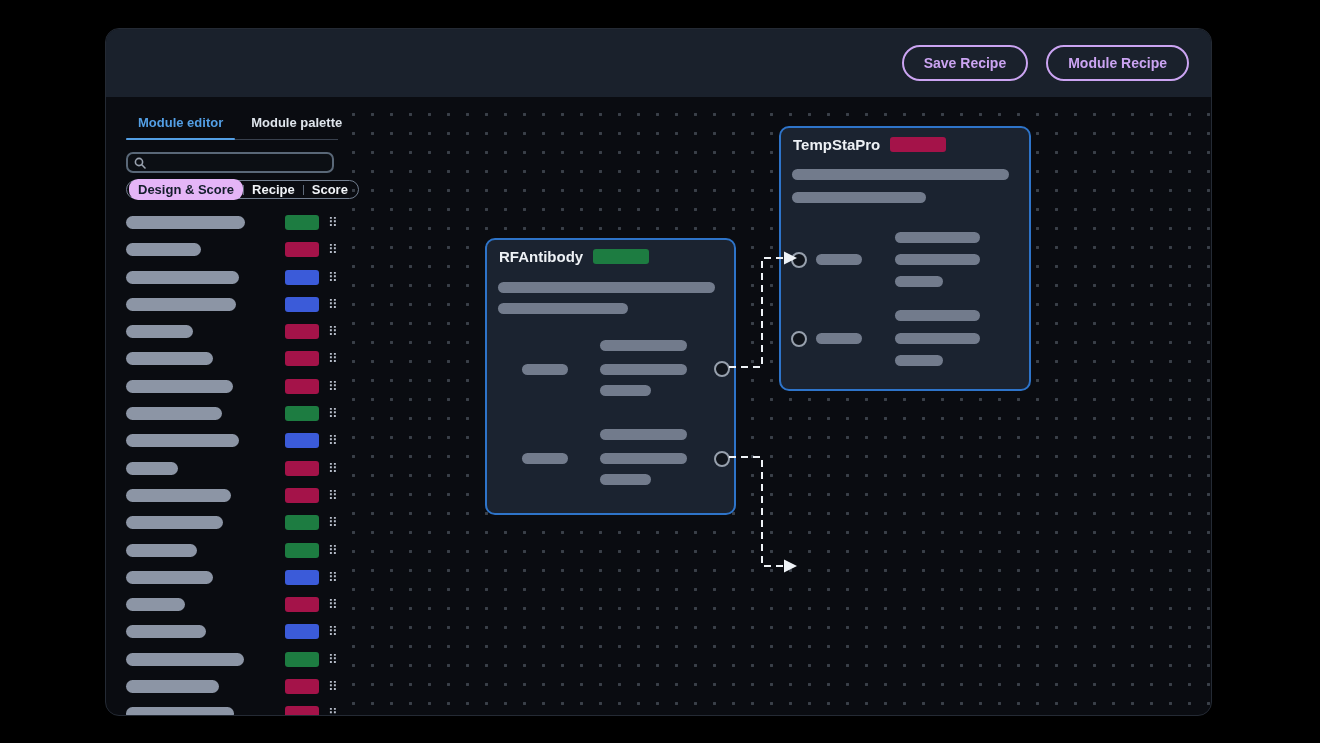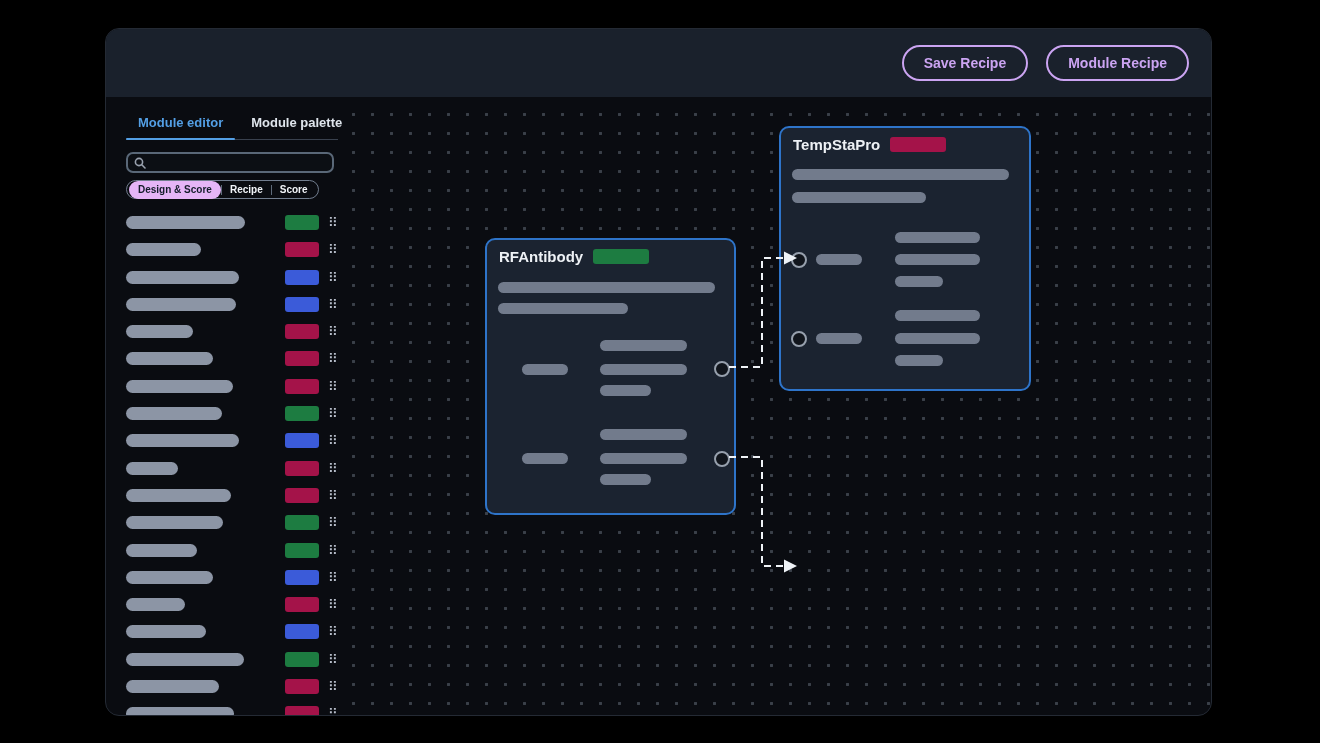--- a/index.html
+++ b/index.html
@@ -29,21 +29,21 @@
 
   .search { margin-top:12px; width:208px; height:21px; border:2px solid #5a6878;
             border-radius:7px; background:#0c0f14; display:flex; align-items:center;
             padding:0 6px; }
   .search svg { flex:none; }
   .search input { flex:1; min-width:0; background:transparent; border:none; outline:none;
                   color:#e8eaed; font-size:12px; margin-left:4px; font-family:inherit; }
 
   .filters { margin-top:7px; display:inline-flex; align-items:center;
              border:1px solid #717d8e; border-radius:11px; padding:1px 2px; height:19px; }
-  .fpill { font-size:10px; font-weight:bold; line-height:1; cursor:pointer; white-space:nowrap; }
+  .fpill { font-size:13px; font-weight:bold; line-height:1; cursor:pointer; white-space:nowrap; }
   .fpill.active { background:#e5b5f7; color:#141d2b; border-radius:9px; padding:4px 9px; }
   .fpill.plain { color:#f1f4f8; padding:4px 8px; }
   .fsep { width:1px; height:10px; background:#5f6b7a; }
 
   .module-list { margin-top:17px; display:flex; flex-direction:column; gap:14.3px; width:213px; }
   .module-row { display:flex; align-items:center; height:13px; cursor:grab; }
   .skel { height:13px; border-radius:7px; background:#8c95a5; flex:none; }
   .m-badge { width:34px; height:15px; border-radius:3px; margin-left:auto; flex:none; }
   .handle { margin-left:9px; width:11px; color:#b6bdc9; font-size:13px; line-height:13px;
             font-family:"DejaVu Sans", sans-serif; cursor:grab; }

